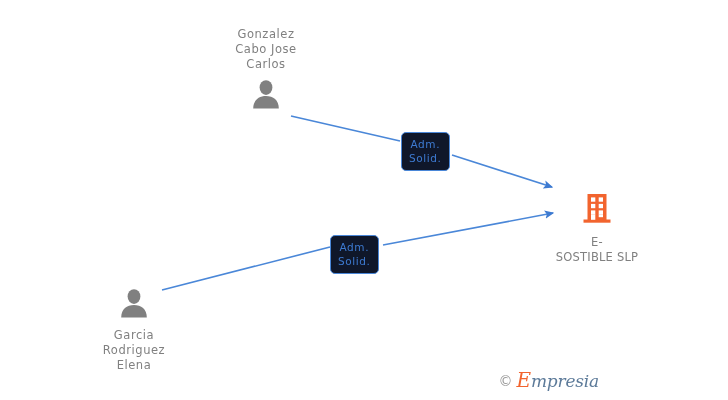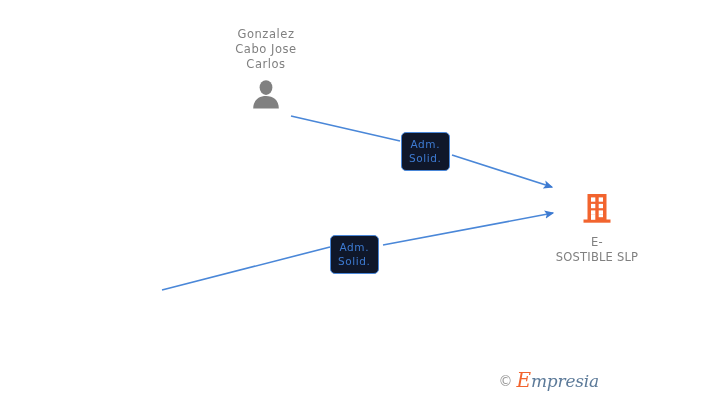--- a/index.html
+++ b/index.html
@@ -141,20 +141,31 @@
 Cabo Jose
 Carlos</div>
     <span class="node-icon">
       <svg width="32" height="32" viewBox="0 0 32 32" xmlns="http://www.w3.org/2000/svg">
         <ellipse cx="16" cy="9.6" rx="6.4" ry="7.4" fill="#808080"></ellipse>
         <path d="M3.2 30.5 C3.2 22.2 8.9 18.1 16 18.1 C23.1 18.1 28.8 22.2 28.8 30.5 Z" fill="#808080"></path>
       </svg>
     </span>
   </div>
 
+  <div class="node person" id="node-garcia" style="left:134px; top:287px;">
+    <span class="node-icon">
+      <svg width="32" height="32" viewBox="0 0 32 32" xmlns="http://www.w3.org/2000/svg">
+        <ellipse cx="16" cy="9.6" rx="6.4" ry="7.4" fill="#808080"></ellipse>
+        <path d="M3.2 30.5 C3.2 22.2 8.9 18.1 16 18.1 C23.1 18.1 28.8 22.2 28.8 30.5 Z" fill="#808080"></path>
+      </svg>
+    </span>
+    <div class="node-label" style="margin-top:5px;">Garcia
+Rodriguez
+Elena</div>
+  </div>
 
   <div class="node company-node" id="node-company" style="left:597px; top:192px;">
     <span class="node-icon">
       <svg width="34" height="34" viewBox="0 0 34 34" xmlns="http://www.w3.org/2000/svg">
 
         <rect x="7.5" y="2" width="19" height="28" fill="#f2642e"></rect>
 
         <rect x="3.5" y="27.5" width="27" height="3.2" fill="#f2642e"></rect>
 
         <rect x="11" y="5.4" width="4.3" height="4.3" fill="#ffffff"></rect>

